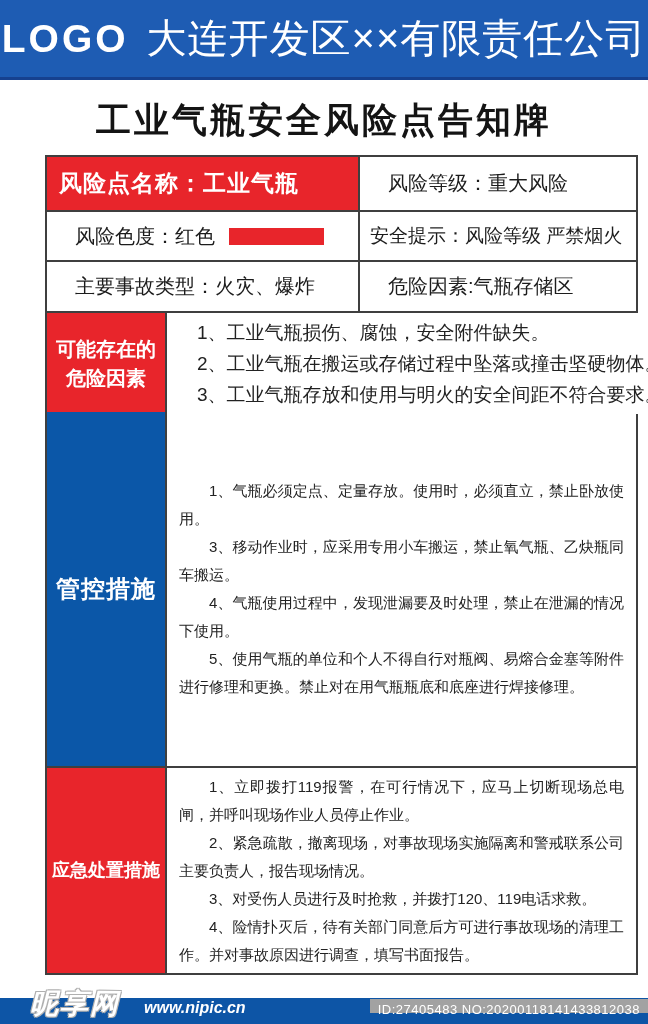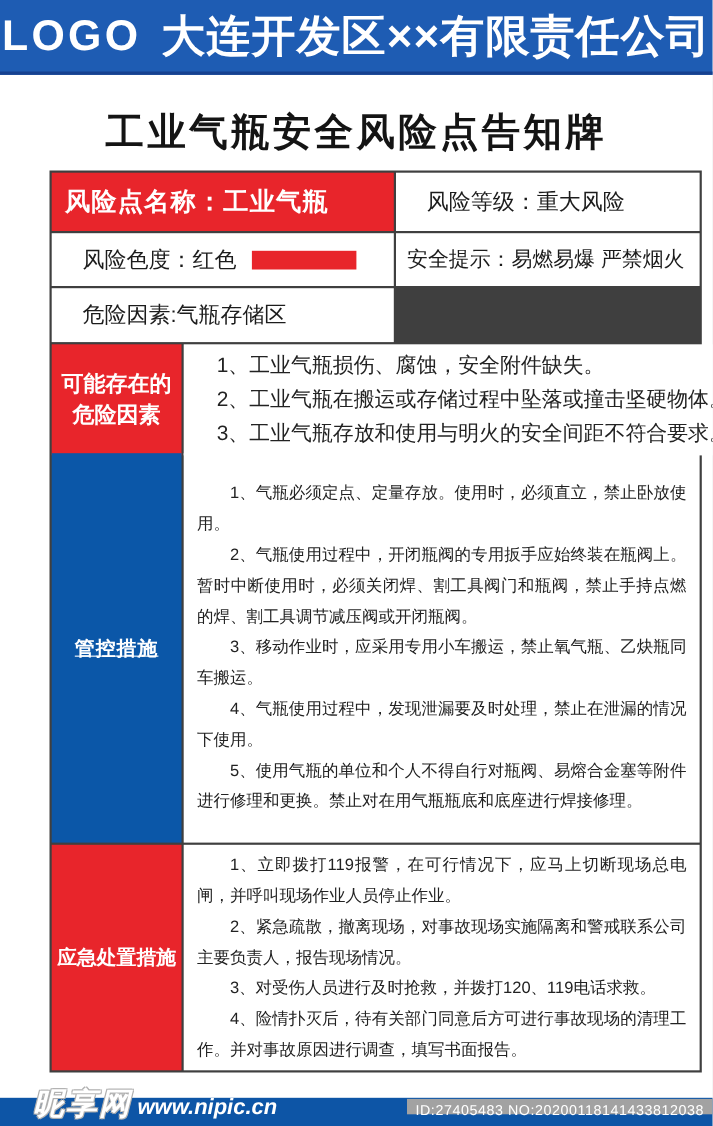--- a/index.html
+++ b/index.html
@@ -5,28 +5,28 @@
   * { margin:0; padding:0; box-sizing:border-box; }
   html,body { background:#e9e9e9; }
   body { font-family:"Liberation Sans","DejaVu Sans",sans-serif; }
   .page {
     position:relative; width:648px; height:1024px; margin:0 auto;
     background:#ffffff; overflow:hidden;
   }
 
   
   .banner {
-    position:absolute; top:0; left:0; width:648px; height:68px;
+    position:absolute; top:0; left:0; width:648px; height:80px;
     background:var(--banner_blue,#1e5cb3);
     border-bottom:3px solid var(--banner_line,#16418f);
     display:flex; align-items:center; justify-content:center; gap:18px;
     color:#fff;
   }
   .banner .logo { font-size:39px; font-weight:bold; letter-spacing:3px; }
-  .banner .company { font-size:40px; font-weight:bold; letter-spacing:1px; white-space:nowrap; }
+  .banner .company { font-size:40px; font-weight:normal; letter-spacing:1px; white-space:nowrap; }
 
   
   .title {
     position:absolute; top:97px; left:0; width:648px; text-align:center;
     font-family:Liberation Mono, monospace;
     font-size:35px; font-weight:bold; letter-spacing:3px; color:#141414;
     white-space:nowrap;
   }
 
   
@@ -56,46 +56,46 @@
     background:var(--red,#e8252b);
   }
   .label {
     color:#fff; font-weight:bold; text-align:center;
     display:flex; flex-direction:column; justify-content:center; align-items:center;
     line-height:1.45;
   }
   .label.red  { background:var(--red,#e8252b); }
   .label.blue { background:var(--panel_blue,#0b57a8); }
   .label.sz20 { font-size:20px; }
-  .label.sz22 { font-size:18px; letter-spacing:1px;text-decoration:underline; }
+  .label.sz22 { font-size:24px; letter-spacing:1px; }
   .label.sz18 { font-size:18px; }
 
   .content {
     background:#fff; display:flex; flex-direction:column; justify-content:center;
     padding:4px 12px; color:#222;
   }
   .content.hz div { font-size:19px; line-height:31px; padding-left:18px; white-space:nowrap; }
   .content p {
     font-size:15px; line-height:28px; text-indent:2em; text-align:justify; margin:0;
   }
 
   
   .footer-bar {
     position:absolute; left:0; bottom:0; width:648px; height:26px;
     background:var(--footer_blue,#0d55a6);
   }
   .site-wrap {
     position:absolute; left:30px; bottom:1px;
-    display:flex; align-items:baseline; gap:5px; font-style:italic; color:#fff;
+    display:flex; align-items:baseline; gap:24px; font-style:italic; color:#fff;
   }
   .site-name {
     font-size:28px; font-weight:bold; letter-spacing:2px;
     text-shadow:-1px -1px 0 #b0b0b0, 1px -1px 0 #b0b0b0, -1px 1px 0 #b0b0b0, 1px 1px 0 #b0b0b0;
   }
-  .site-url { font-size:20px; font-weight:bold; }
+  .site-url { font-size:16px; font-weight:bold; }
   .id-box {
     position:absolute; right:0; bottom:11px; height:14px; line-height:21px;
     background:#a2a2a2; color:#fff; font-size:13px; padding:0 8px; letter-spacing:0.5px;
   }
 </style>
 </head>
 <body>
 
 <div class="page">
 
@@ -109,42 +109,42 @@
   <div class="board">
 
     <div class="grid-top">
       <div class="cell red-head">风险点名称：工业气瓶</div>
       <div class="cell plain">风险等级：重大风险</div>
 
       <div class="cell plain">
         <span>风险色度：红色</span>
         <span class="swatch" style="background-color: rgb(232, 37, 43);"></span>
       </div>
-      <div class="cell plain tight">安全提示：易燃易爆  严禁烟火</div>
+      <div class="cell plain tight">安全提示：风险等级  严禁烟火</div>
 
+      <div class="cell plain">主要事故类型：火灾、爆炸</div>
       <div class="cell plain">危险因素:气瓶存储区</div>
     </div>
 
     <div class="sec hazards">
       <div class="label red sz20">
         <span>可能存在的</span>
         <span>危险因素</span>
       </div>
       <div class="content hz">
         <div>1、工业气瓶损伤、腐蚀，安全附件缺失。</div>
         <div>2、工业气瓶在搬运或存储过程中坠落或撞击坚硬物体。</div>
         <div>3、工业气瓶存放和使用与明火的安全间距不符合要求。</div>
       </div>
     </div>
 
     <div class="sec controls">
       <div class="label blue sz22">管控措施</div>
       <div class="content">
         <p>1、气瓶必须定点、定量存放。使用时，必须直立，禁止卧放使用。</p>
-        <p>2、气瓶使用过程中，开闭瓶阀的专用扳手应始终装在瓶阀上。暂时中断使用时，必须关闭焊、割工具阀门和瓶阀，禁止手持点燃的焊、割工具调节减压阀或开闭瓶阀。</p>
         <p>3、移动作业时，应采用专用小车搬运，禁止氧气瓶、乙炔瓶同车搬运。</p>
         <p>4、气瓶使用过程中，发现泄漏要及时处理，禁止在泄漏的情况下使用。</p>
         <p>5、使用气瓶的单位和个人不得自行对瓶阀、易熔合金塞等附件进行修理和更换。禁止对在用气瓶瓶底和底座进行焊接修理。</p>
       </div>
     </div>
 
     <div class="sec emergency">
       <div class="label red sz18">应急处置措施</div>
       <div class="content">
         <p>1、立即拨打119报警，在可行情况下，应马上切断现场总电闸，并呼叫现场作业人员停止作业。</p>

